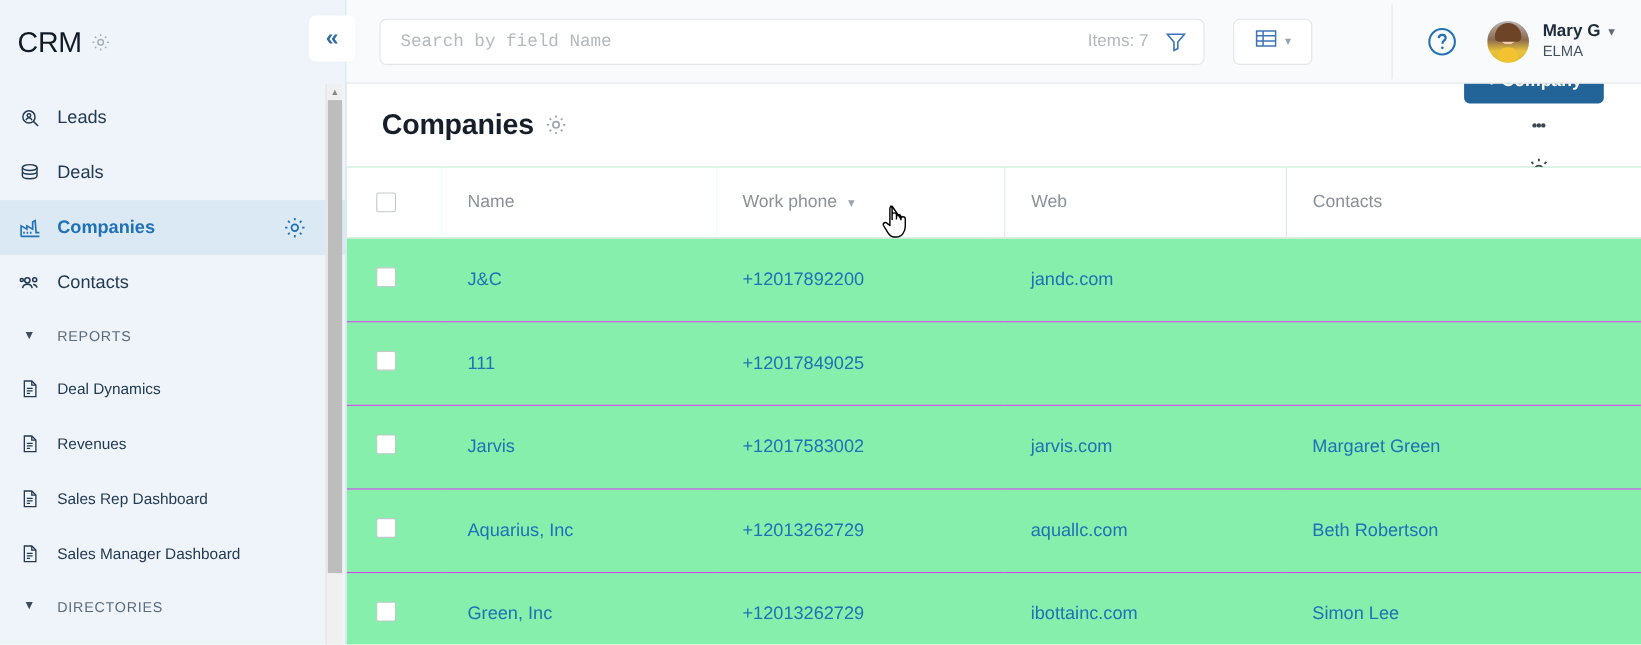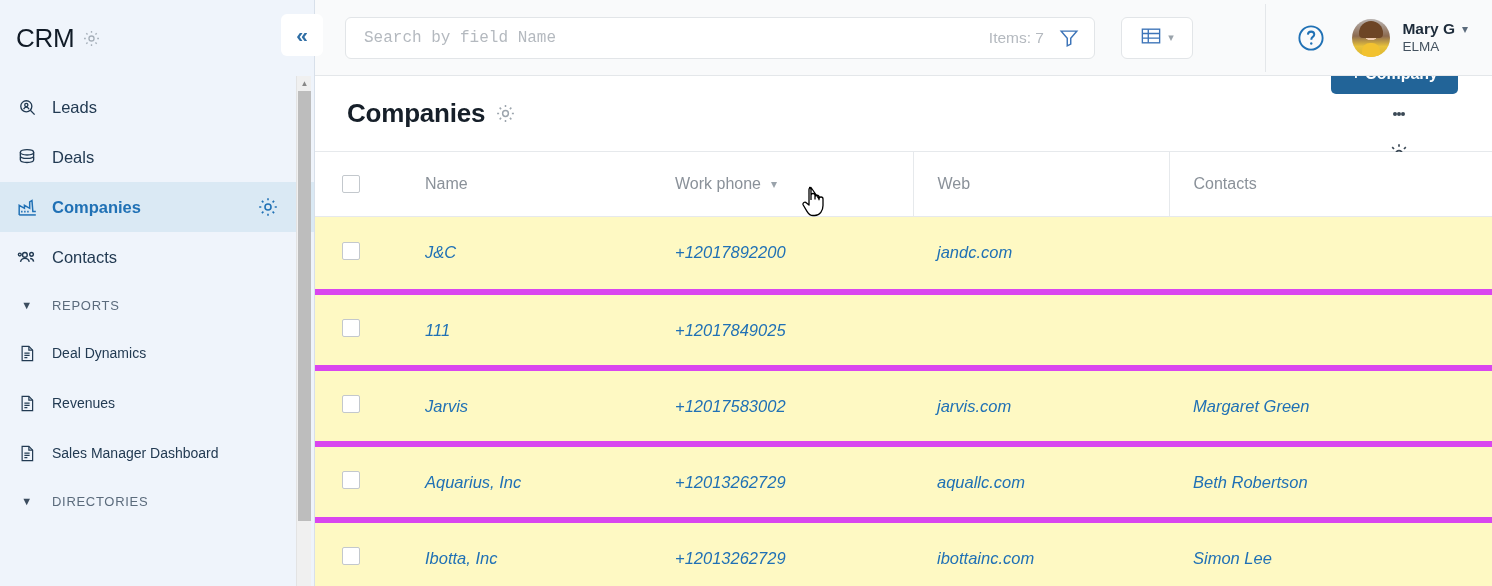--- a/index.html
+++ b/index.html
@@ -188,21 +188,21 @@
   }
   .kebab {
     width: 46px; height: 40px; margin-left: 8px;
     display: flex; align-items: center; justify-content: center;
     cursor: pointer;
   }
   .kebab span { display:block; width:4px; height:4px; border-radius:50%; background:#3a4855; margin:1.6px 0; }
   .head-gear { width: 44px; height: 40px; margin-left: 8px; display:flex; align-items:center; justify-content:center; cursor:pointer; color:#3a4855; }
 
   
-  .table-area { flex: 1; overflow: hidden; background: #fef9c3; }
+  .table-area { flex: 1; overflow: hidden; background: #86efac; }
   table { width: 100%; border-collapse: collapse; table-layout: fixed; }
   th {
     height: 64px;
     text-align: left;
     font-size: 16px; font-weight: normal;
     color: #8a9199;
     border-bottom: 1px solid #e6e9ec;
     border-right: 1px solid #e6e9ec;
     padding: 0;
     vertical-align: middle;
@@ -212,26 +212,25 @@
   th.col-check { width: 86px; border-right: none; }
   th.col-check .th-inner { padding-left: 27px; }
   th.col-name { width: 250px; border-right: none; }
   th.col-phone { width: 262px; }
   th.col-web { width: 256px; }
   th.col-contacts { width: auto; border-right: none; }
   .sort-chev { color: #9aa3ab; font-size: 12px; }
 
   td {
     height: 76px;
-    border-bottom: 6px solid #d946ef;
+    border-bottom: 1px solid #d946ef;
     font-size: 16.5px;
     color: #2071b5;
     padding: 0;
     vertical-align: middle;
-    font-style: italic;
   }
   td .td-inner { padding-left: 24px; }
   td.cell-check .td-inner { padding-left: 27px; }
   .chk {
     width: 18px; height: 18px;
     border: 1px solid #c3c8cd;
     border-radius: 2px;
     background: #fff;
     display: inline-block;
     cursor: pointer;
@@ -341,20 +340,30 @@
         <span class="ico">
           <svg width="18" height="19" viewBox="0 0 24 24" fill="none" stroke="#223a52" stroke-width="1.6">
             <path d="M5.5 2.5h9l5 5v14h-14z"></path>
               <path d="M14.5 2.5v5h5"></path>
             <path d="M8.5 11.5h7M8.5 14.5h7M8.5 17.5h4"></path>
           </svg>
         </span>
         <span>Revenues</span>
       </div>
 
+      <div class="nav-item report-item">
+        <span class="ico">
+          <svg width="18" height="19" viewBox="0 0 24 24" fill="none" stroke="#223a52" stroke-width="1.6">
+            <path d="M5.5 2.5h9l5 5v14h-14z"></path>
+              <path d="M14.5 2.5v5h5"></path>
+            <path d="M8.5 11.5h7M8.5 14.5h7M8.5 17.5h4"></path>
+          </svg>
+        </span>
+        <span>Sales Rep Dashboard</span>
+      </div>
 
       <div class="nav-item report-item">
         <span class="ico">
           <svg width="18" height="19" viewBox="0 0 24 24" fill="none" stroke="#223a52" stroke-width="1.6">
             <path d="M5.5 2.5h9l5 5v14h-14z"></path>
               <path d="M14.5 2.5v5h5"></path>
             <path d="M8.5 11.5h7M8.5 14.5h7M8.5 17.5h4"></path>
           </svg>
         </span>
         <span>Sales Manager Dashboard</span>
@@ -539,21 +548,21 @@
               </td>
             <td>
                 <div class="td-inner"><span class="cell-link">Beth Robertson</span></div>
               </td>
           </tr>
           <tr>
             <td class="cell-check">
                 <div class="td-inner"><span class="chk"></span></div>
               </td>
             <td>
-                <div class="td-inner"><span class="cell-link">Ibotta, Inc</span></div>
+                <div class="td-inner"><span class="cell-link">Green, Inc</span></div>
               </td>
             <td>
                 <div class="td-inner"><span class="cell-link">+12013262729</span></div>
               </td>
             <td>
                 <div class="td-inner"><span class="cell-link">ibottainc.com</span></div>
               </td>
             <td>
                 <div class="td-inner"><span class="cell-link">Simon Lee</span></div>
               </td>

